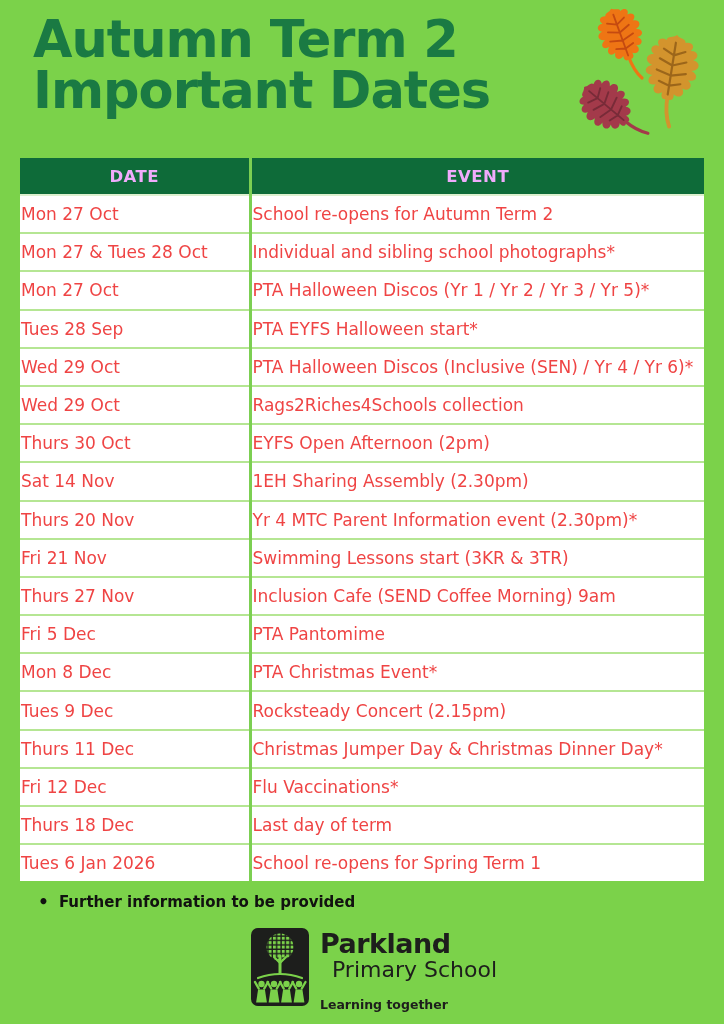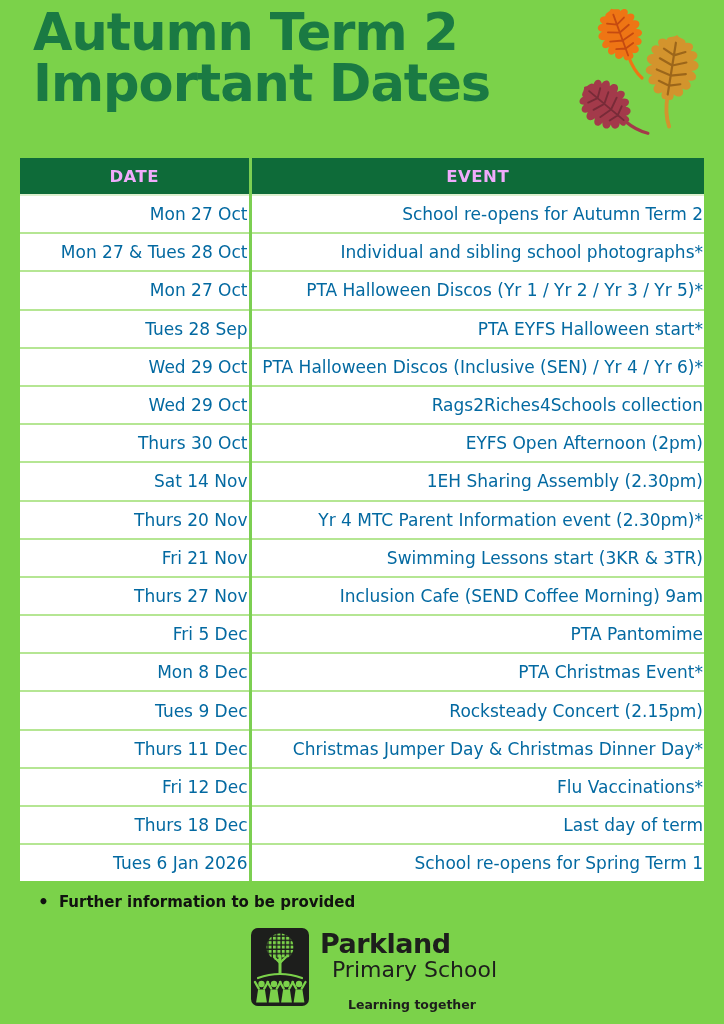--- a/index.html
+++ b/index.html
@@ -9,21 +9,21 @@
     font-family: "DejaVu Sans", "Liberation Sans", sans-serif;
   }
   .poster {
     position: relative;
     width: 724px; height: 1024px;
     background: #7bd24a;
   }
   
   .title {
     margin: 0;
-    padding: 7px 0 0 33px;
+    padding: 14px 0 0 33px;
     display: flex;
     flex-direction: column;
     line-height: 1.0;
   }
   .title-line {
     font-size: 51px;
     font-weight: bold;
     color: #1a7a43;
     letter-spacing: -1px;
   }
@@ -49,22 +49,22 @@
     font-size: 16.5px;
     font-weight: bold;
     letter-spacing: 0.5px;
     height: 34px;
     text-align: center;
     border-bottom: 2px solid #ddf0cf;
   }
   table.events td {
     height: 34.2px;
     font-size: 17px;
-    color: #0369a1;
-    text-align: right;
+    color: #ef4444;
+    text-align: left;
     vertical-align: middle;
     border-bottom: 2px solid #b5e693;
     white-space: nowrap;
     overflow: hidden;
   }
   table.events tr > *:first-child { border-right: 3px solid #7ccf52; }
   table.events col.col-date  { width: 230px; }
   table.events col.col-event { width: 454px; }
   table.events tbody tr:last-child td { border-bottom: none; }
   
@@ -86,21 +86,21 @@
     left: 12px; top: 928px;
     width: 724px;
     display: flex;
     justify-content: center;
     align-items: flex-start;
     gap: 11px;
   }
   .logo-text { padding-top: 2px; color: #1d1e1c; }
   .logo-name { font-size: 27px; font-weight: bold; letter-spacing: -0.5px; line-height: 1.0; }
   .logo-sub  { font-size: 22px; line-height: 1.15; margin-left: 12px; }
-  .logo-tag  { font-size: 12.5px; font-weight: bold; margin-top: 15px; margin-left: 28px; }
+  .logo-tag  { font-size: 12.5px; font-weight: bold; margin-top: 15px; }
 </style>
 </head>
 <body>
 
 <div class="poster">
 
   <h1 class="title">
     <span class="title-line">Autumn Term 2</span>
     <span class="title-line">Important Dates</span>
   </h1>

